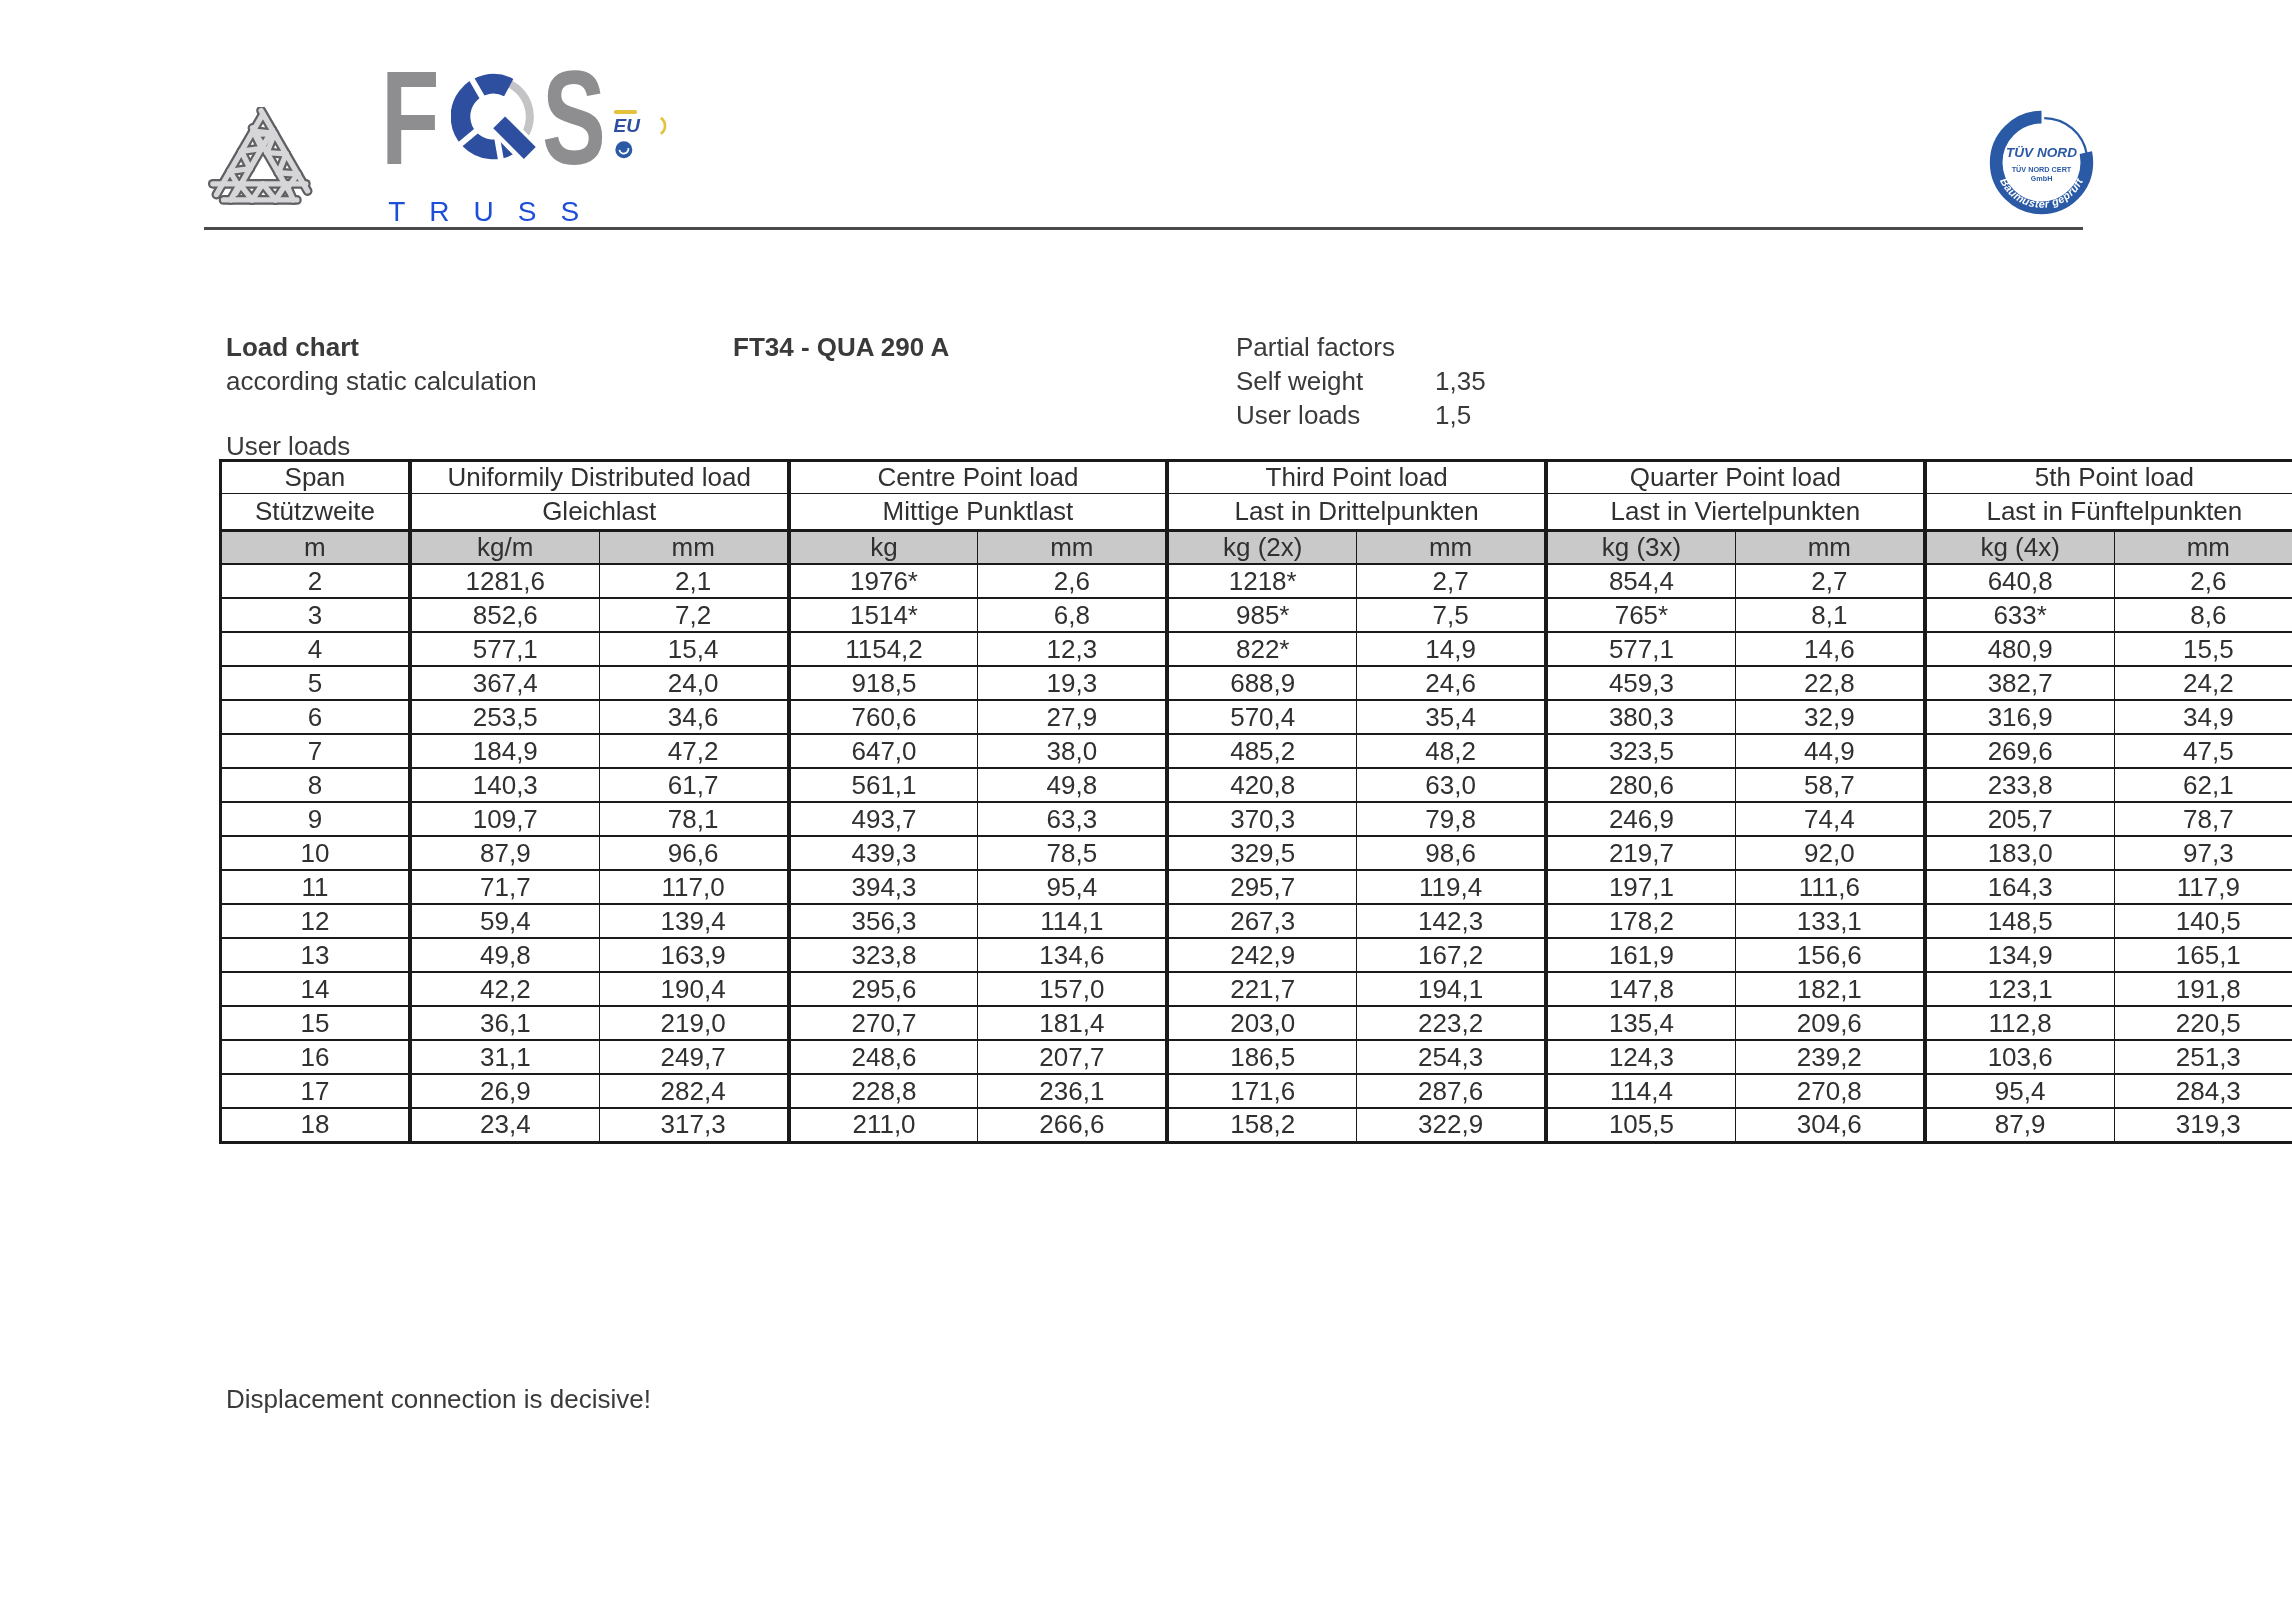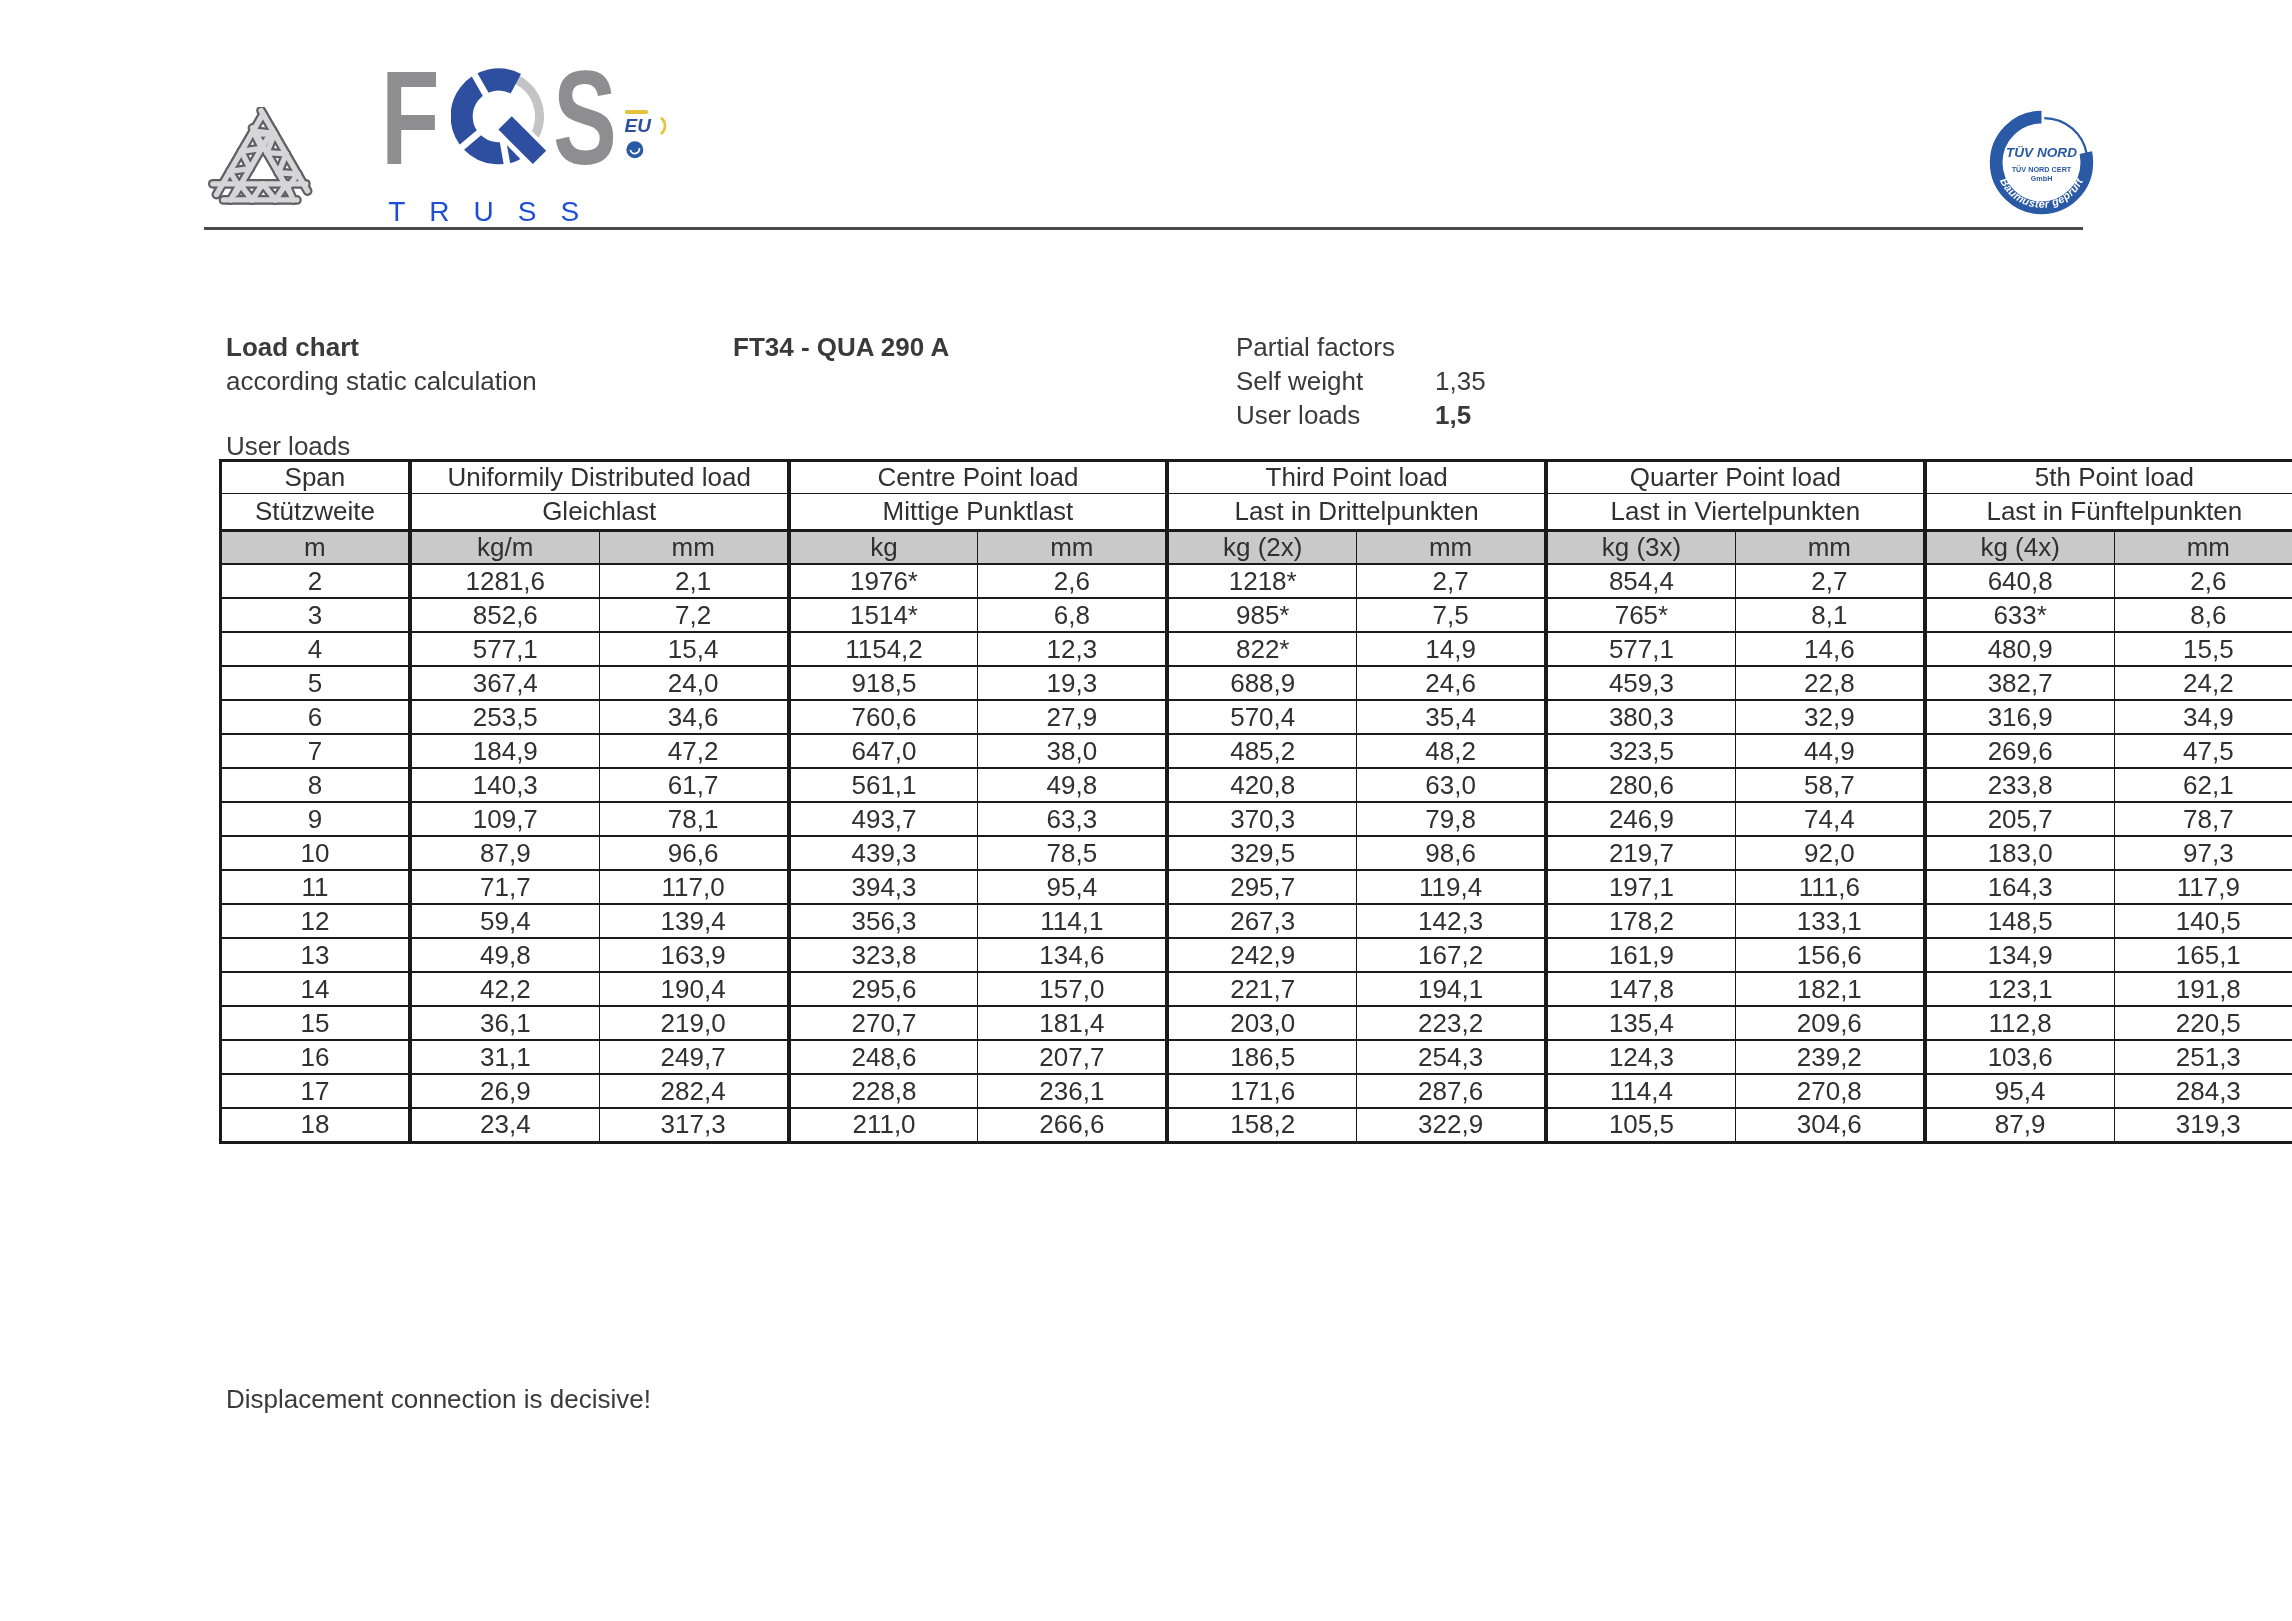--- a/index.html
+++ b/index.html
@@ -7,21 +7,21 @@
         font-family:"Liberation Sans",sans-serif;color:#3a3a3a;}
 
   
   .truss-icon{position:absolute;left:202px;top:107px;}
   .fqs-logo{position:absolute;left:381px;top:56px;width:287px;}
   .fqs-row{display:flex;align-items:center;height:124px;}
   .fqs-letter{font-weight:bold;font-size:133px;line-height:1;color:#8e8e90;
               display:inline-block;transform:scaleX(.72);transform-origin:0 50%;width:70px;}
   .q-mark{margin:0 1.8px 0 0;}
   .eu-stack{display:flex;flex-direction:column;align-items:flex-start;gap:4.5px;margin-left:1.8px;margin-top:34px;}
-  .eu-line{display:flex;align-items:flex-start;gap:8px;}
+  .eu-line{display:flex;align-items:flex-start;gap:19px;}
   .eu-made{display:block;width:23px;height:3.6px;border-radius:1.8px;background:#e4c23c;margin-bottom:1.8px;}
   .eu-text{font-weight:bold;font-style:italic;font-size:19px;color:#2e4f9f;line-height:1;}
   .truss-word{margin-top:18px;margin-left:7.2px;font-size:28px;letter-spacing:24px;color:#1d4ed8;line-height:1;}
   .tuv-badge{position:absolute;left:1988px;top:109px;}
   .header-rule{position:absolute;left:204px;top:227px;width:1879px;height:2.7px;background:#4a4a4a;}
 
   
   .t{position:absolute;font-size:26px;line-height:30px;white-space:nowrap;color:#3a3a3a;text-align:center;}
   .bold{font-weight:bold;}
   .val{width:134px;text-align:left;}
@@ -123,21 +123,21 @@
 
   <div class="header-rule"></div>
 
   <span class="t bold" style="left:226px;top:332px;">Load chart</span>
   <span class="t" style="left:226px;top:366px;">according static calculation</span>
   <span class="t bold" style="left:733px;top:332px;">FT34 - QUA 290 A</span>
   <span class="t" style="left:1236px;top:332px;">Partial factors</span>
   <span class="t" style="left:1236px;top:366px;">Self weight</span>
   <span class="t val" style="left:1435px;top:366px;">1,35</span>
   <span class="t" style="left:1236px;top:400px;">User loads</span>
-  <span class="t val" style="left:1435px;top:400px;font-weight:bold;">1,5</span>
+  <span class="t val" style="left:1435px;top:400px;">1,5</span>
   <span class="t" style="left:226px;top:431px;">User loads</span>
 
   <table class="load-table">
     <thead>
       <tr class="row-en">
           <th>Span</th>
           <th class="grp" colspan="2">Uniformily Distributed load</th>
           <th class="grp" colspan="2">Centre Point load</th>
           <th class="grp" colspan="2">Third Point load</th>
           <th class="grp" colspan="2">Quarter Point load</th>

